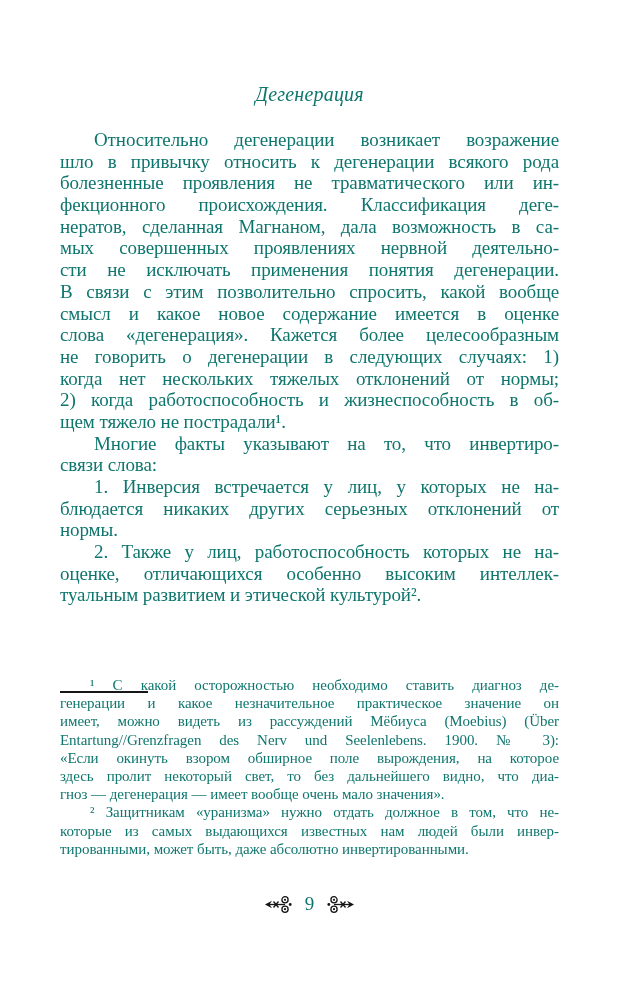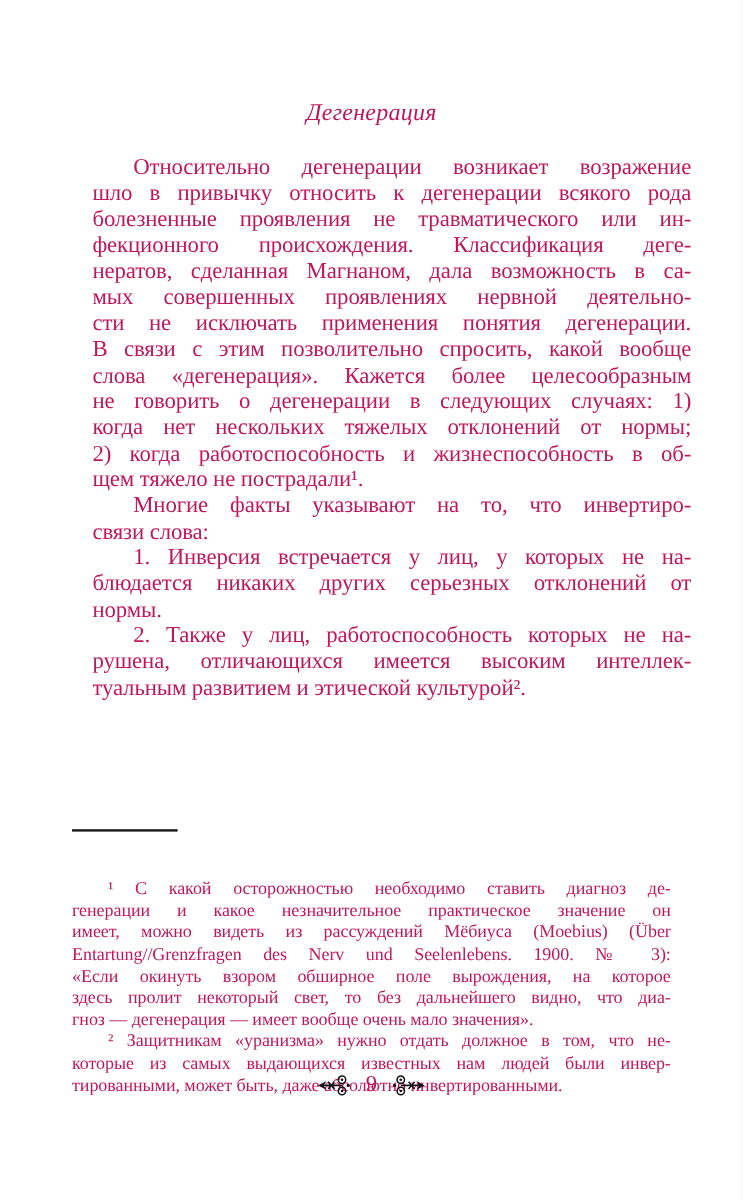--- a/index.html
+++ b/index.html
@@ -1,52 +1,51 @@
 <!DOCTYPE html>
 <html><head>
 <meta charset="utf-8">
 <style>
   html,body{margin:0;padding:0;background:#e8e8e8;}
   .page{
     position:relative;
     width:619px;height:1000px;
     background:#ffffff;
     font-family:"Liberation Serif","DejaVu Serif",serif;
-    color:#be185d;
+    color:#0f766e;
     overflow:hidden;
   }
   .chapter-title{
     position:absolute;top:83px;left:60px;width:499px;
     text-align:center;
     font-style:italic;
     font-size:20px;
     letter-spacing:0.2px;
   }
   .body-text{
     position:absolute;top:129px;left:60px;width:499px;
     font-size:19px;
     letter-spacing:-0.1px;
-    margin-left:17px;
   }
   .body-text .ln{
     line-height:21.7px;
     height:21.7px;
     text-align:justify;
     text-align-last:justify;
     overflow:hidden;
   }
   .body-text .ln.ind{ text-indent:34px; }
   .body-text .ln.fin{ text-align-last:left; }
   .footnote-rule{
     position:absolute;top:691px;left:60px;
     width:88px;height:0;
     border-top:2px solid #161616;
   }
   .footnotes{
-    position:absolute;top:732px;left:60px;width:499px;
+    position:absolute;top:676px;left:60px;width:499px;
     font-size:15px;
     letter-spacing:-0.05px;
   }
   .footnotes .ln{
     line-height:18.2px;
     height:18.2px;
     text-align:justify;
     text-align-last:justify;
     overflow:hidden;
   }
@@ -74,32 +73,33 @@
 
   <div class="body-text" id="body-text">
       <div class="ln ind">Относительно дегенерации возникает возражение</div>
       <div class="ln">шло в привычку относить к дегенерации всякого рода</div>
       <div class="ln">болезненные проявления не травматического или ин-</div>
       <div class="ln">фекционного происхождения. Классификация деге-</div>
       <div class="ln">нератов, сделанная Магнаном, дала возможность в са-</div>
       <div class="ln">мых совершенных проявлениях нервной деятельно-</div>
       <div class="ln">сти не исключать применения понятия дегенерации.</div>
       <div class="ln">В связи с этим позволительно спросить, какой вообще</div>
+      <div class="ln">смысл и какое новое содержание имеется в оценке</div>
       <div class="ln">слова «дегенерация». Кажется более целесообразным</div>
       <div class="ln">не говорить о дегенерации в следующих случаях: 1)</div>
       <div class="ln">когда нет нескольких тяжелых отклонений от нормы;</div>
       <div class="ln">2) когда работоспособность и жизнеспособность в об-</div>
       <div class="ln fin">щем тяжело не пострадали¹.</div>
       <div class="ln ind">Многие факты указывают на то, что инвертиро-</div>
       <div class="ln fin">связи слова:</div>
       <div class="ln ind">1. Инверсия встречается у лиц, у которых не на-</div>
       <div class="ln">блюдается никаких других серьезных отклонений от</div>
       <div class="ln fin">нормы.</div>
       <div class="ln ind">2. Также у лиц, работоспособность которых не на-</div>
-      <div class="ln">рушена, отличающихся имеется высоким интеллек-</div>
+      <div class="ln">оценке, отличающихся особенно высоким интеллек-</div>
       <div class="ln fin">туальным развитием и этической культурой².</div>
     </div>
 
   <div class="footnote-rule"></div>
 
   <div class="footnotes" id="footnotes">
       <div class="ln ind">¹ С какой осторожностью необходимо ставить диагноз де-</div>
       <div class="ln">генерации и какое незначительное практическое значение он</div>
       <div class="ln">имеет, можно видеть из рассуждений Мёбиуса (Moebius) (Über</div>
       <div class="ln">Entartung//Grenzfragen des Nerv und Seelenlebens. 1900. № 3):</div>

